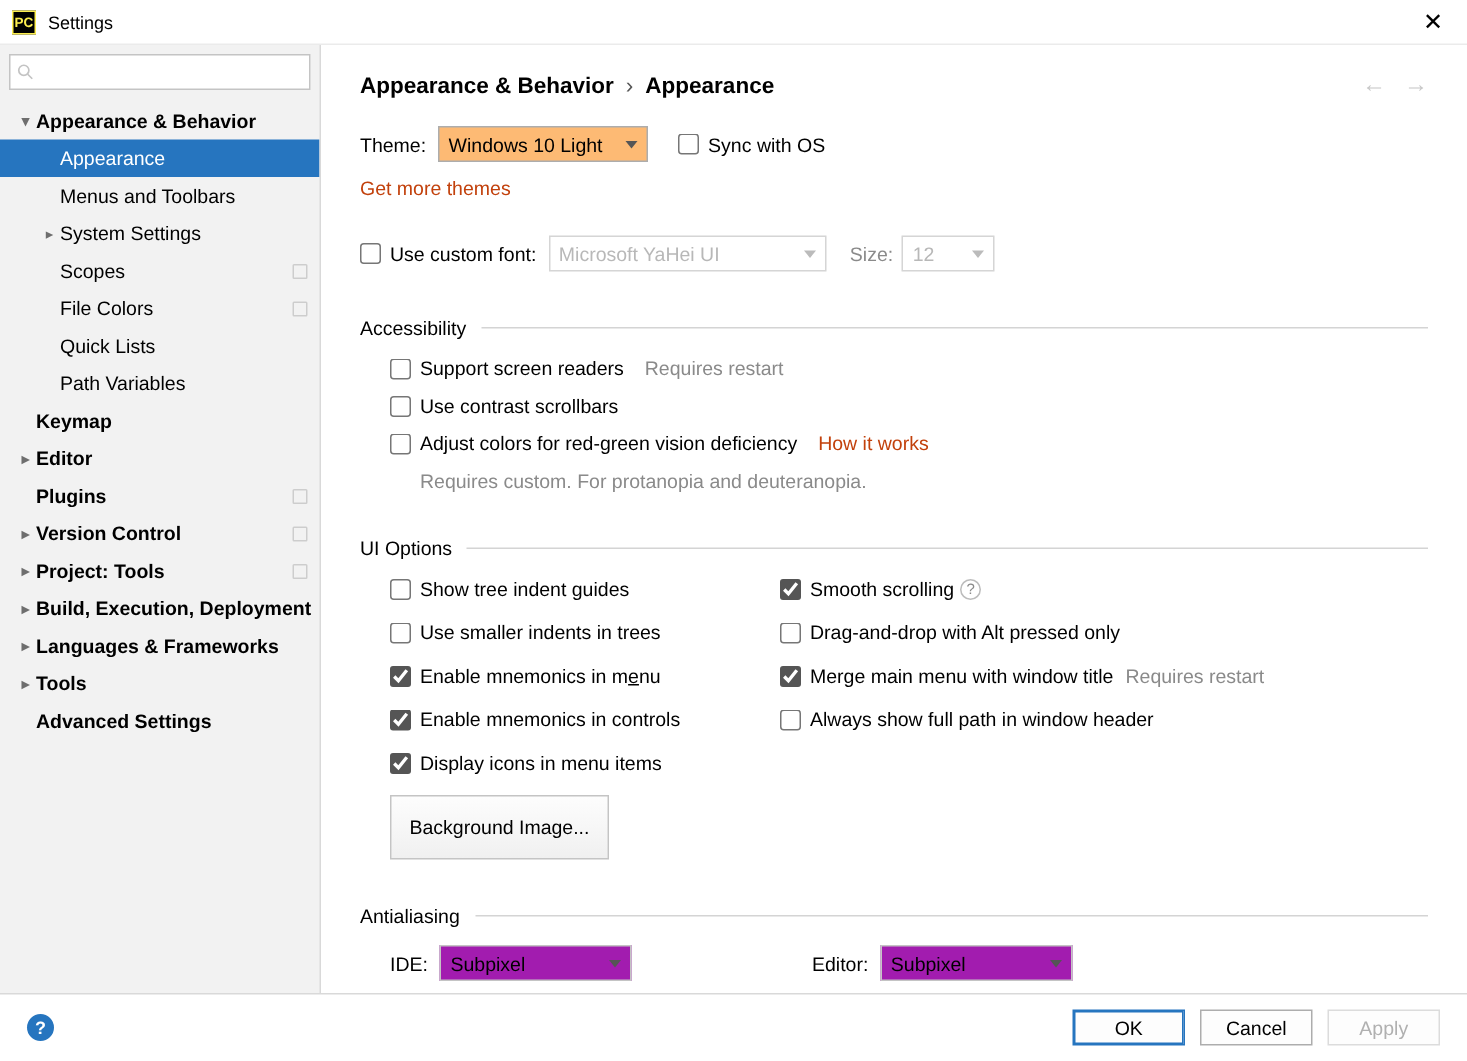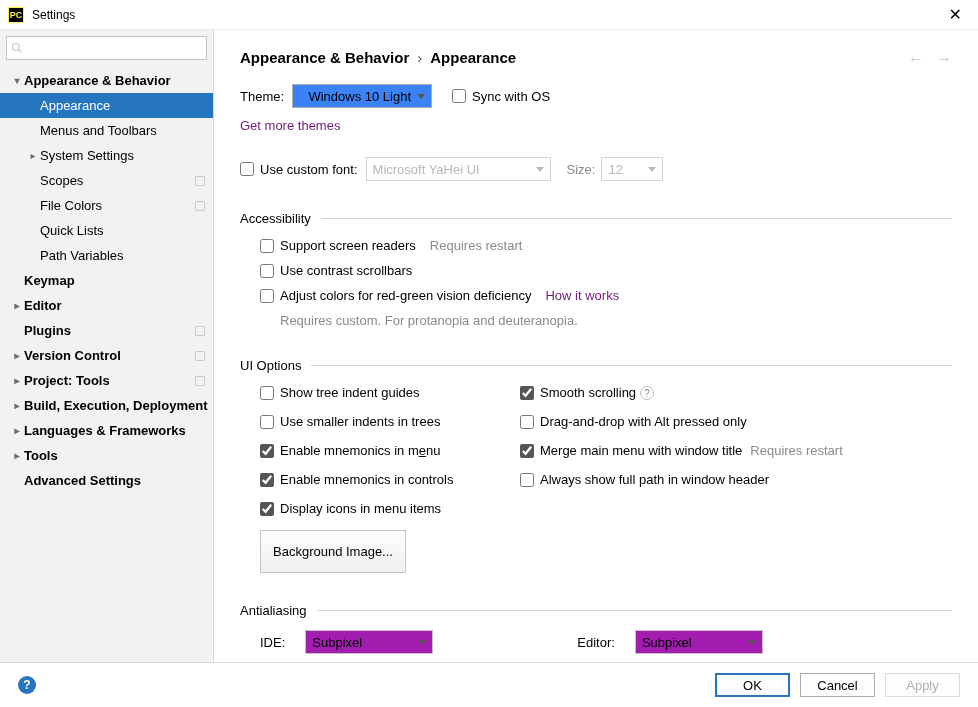--- a/index.html
+++ b/index.html
@@ -31,27 +31,27 @@
   .main { flex: 1; display: flex; flex-direction: column; padding: 18px 26px 0 26px; overflow: auto; }
   .breadcrumb { display: flex; align-items: center; font-weight: bold; font-size: 15px; margin-bottom: 18px; }
   .breadcrumb .gt { margin: 0 8px; font-weight: normal; color: #555; }
   .bc-nav { margin-left: auto; display: flex; gap: 12px; color: #c8c8c8; font-size: 16px; }
 
   .row { display: flex; align-items: center; margin-bottom: 10px; }
   .lblspan { margin-right: 8px; }
   select, .combo { height: 24px; border: 1px solid #c4c4c4; background: #a21caf; font-size: 13px; padding: 0 20px 0 6px; appearance: none; position: relative; }
   .combo-wrap { position: relative; display: inline-block; }
   .combo-wrap::after { content: ""; position: absolute; right: 7px; top: 50%; margin-top: -2px; border-left: 4px solid transparent; border-right: 4px solid transparent; border-top: 5px solid #555; pointer-events: none; }
-  .combo-wrap.pressed .combo { background: #3b82f6; border-color: #adadad; text-align: right; }
+  .combo-wrap.pressed .combo { background: #fdba74; border-color: #adadad; }
   .combo[disabled] { color: #9a9a9a; background: #fff; }
   .combo-wrap.disabled::after { border-top-color: #bbb; }
 
   .chk { display: inline-flex; align-items: center; cursor: default; }
   .chk input { width: 14px; height: 14px; margin-right: 6px; accent-color: #555; }
-  .link { color: #701a75; cursor: pointer; }
+  .link { color: #c2410c; cursor: pointer; }
 
   .section-head { display: flex; align-items: center; margin: 20px 0 12px 0; color: #000; }
   .section-head .line { flex: 1; height: 1px; background: #d4d4d4; margin-left: 10px; }
   .indent { padding-left: 20px; }
   .muted { color: #8a8a8a; }
 
   .twocol { display: grid; grid-template-columns: 250px 1fr; column-gap: 10px; row-gap: 14px; }
   .cell { display: flex; align-items: flex-end; }
 
   .btn { height: 43px; border: 1px solid #c4c4c4; background: linear-gradient(#fdfdfd,#f0f0f0); padding: 0 12px; font-size: 13px; cursor: default; }
@@ -308,21 +308,21 @@
       <div class="cell"></div>
     </div>
     <div class="indent" style="margin-top:14px">
       <button class="btn">Background Image...</button>
     </div>
 
     <div class="section-head" style="margin-top:30px">
         <span>Antialiasing</span>
         <div class="line"></div>
       </div>
-    <div class="indent row" style="gap:12px">
+    <div class="indent row" style="gap:0">
       <span class="lblspan">IDE:</span>
       <span class="combo-wrap"><select class="combo" style="width:128px"><option>Subpixel</option></select></span>
       <span style="width:120px"></span>
       <span class="lblspan">Editor:</span>
       <span class="combo-wrap"><select class="combo" style="width:128px"><option>Subpixel</option></select></span>
     </div>
 
   </div>
 </div>
 

